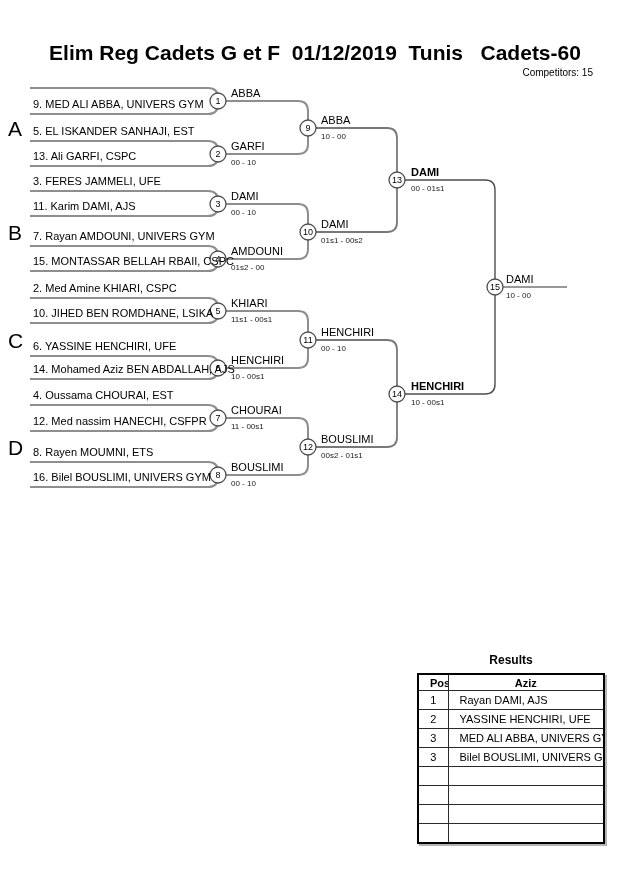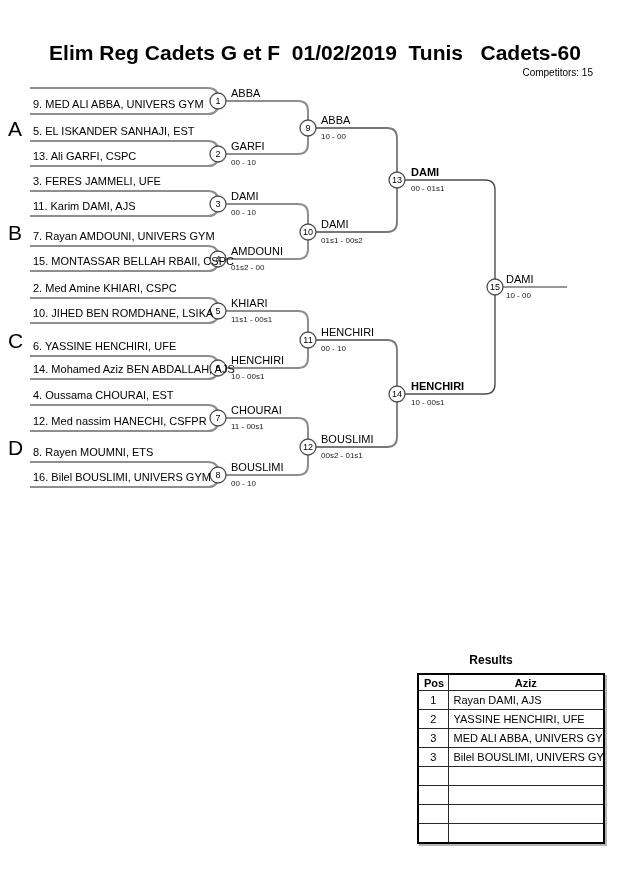--- a/index.html
+++ b/index.html
@@ -9,36 +9,36 @@
          font-size:21px;font-weight:bold;white-space:pre;}
   .competitors{position:absolute;top:67px;right:37px;font-size:10px;margin-left:38px;}
   svg.bracket{position:absolute;left:0;top:0;}
   svg .slot-name{font-size:11px;fill:#000;}
   svg .winner{font-size:11px;fill:#000;}
   svg .winner-bold{font-size:11px;font-weight:bold;fill:#000;}
   svg .score{font-size:8px;fill:#1a1a1a;}
   svg .mnum{font-size:9px;fill:#000;text-anchor:middle;}
   svg .group{font-size:21px;fill:#000;}
   svg text{font-family:"Liberation Sans",sans-serif;}
-  .results-title{position:absolute;left:397px;top:653px;width:188px;text-align:center;
+  .results-title{position:absolute;left:417px;top:653px;width:188px;text-align:center;
                  font-size:12px;font-weight:bold;}
   table.results{position:absolute;left:417px;top:673px;width:188px;
                 border-collapse:collapse;table-layout:fixed;background:#fff;
                 border:2px solid #000;box-shadow:2px 2px 0 #b4b4b4;}
   table.results th, table.results td{border:1px solid #2a2a2a;font-size:11px;
-                padding:0 5px;overflow:hidden;white-space:nowrap;}
+                padding:0 11px;overflow:hidden;white-space:nowrap;}
   table.results th{height:15px;font-weight:bold;text-align:center;}
   table.results td{height:18px;}
   td.pos{text-align:center;}
 </style>
 </head>
 <body>
 
 <div class="page">
-  <div class="title">Elim Reg Cadets G et F  01/02/2019  Tunis   Cadets-60</div>
+  <div class="title">Elim Reg Cadets G et F  01/12/2019  Tunis   Cadets-60</div>
   <div class="competitors">Competitors: 15</div>
 
   <svg class="bracket" id="bracket" width="630" height="540" viewBox="0 0 630 540">
       <g>
         <path d="M30 88 H208 Q218 88 218 98" fill="none" stroke="#8e8e8e" stroke-width="2.2"></path>
         <path d="M30 114 H208 Q218 114 218 104" fill="none" stroke="#8e8e8e" stroke-width="2.2"></path>
         <path d="M30 141 H208 Q218 141 218 151" fill="none" stroke="#8e8e8e" stroke-width="2.2"></path>
         <path d="M30 166 H208 Q218 166 218 156" fill="none" stroke="#8e8e8e" stroke-width="2.2"></path>
         <path d="M30 191 H208 Q218 191 218 201" fill="none" stroke="#8e8e8e" stroke-width="2.2"></path>
         <path d="M30 216 H208 Q218 216 218 206" fill="none" stroke="#8e8e8e" stroke-width="2.2"></path>

